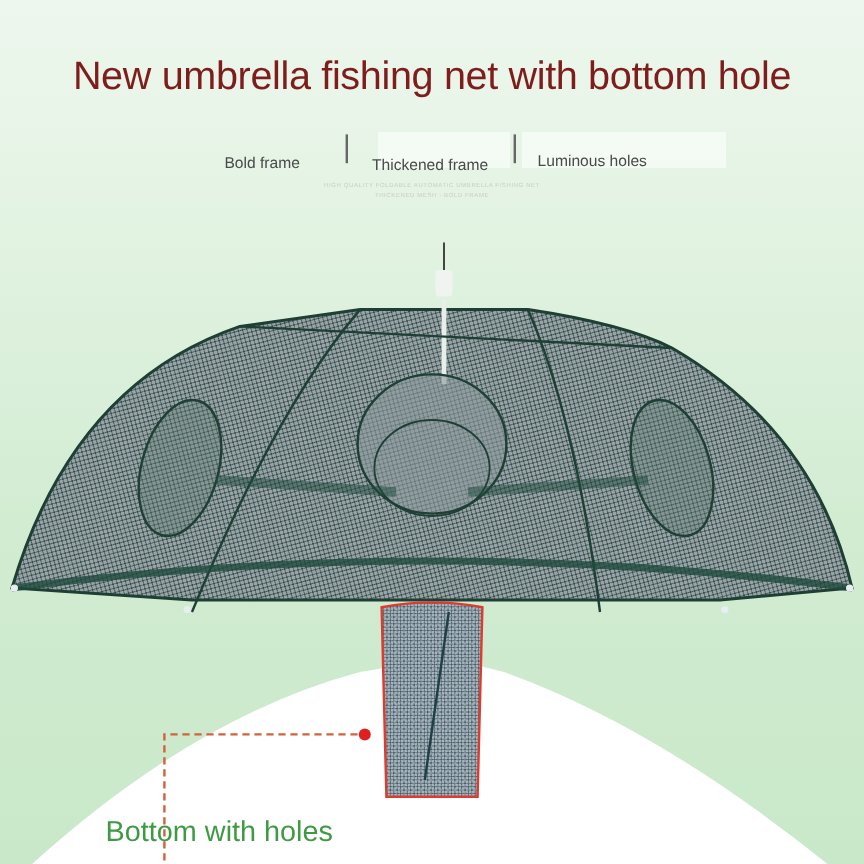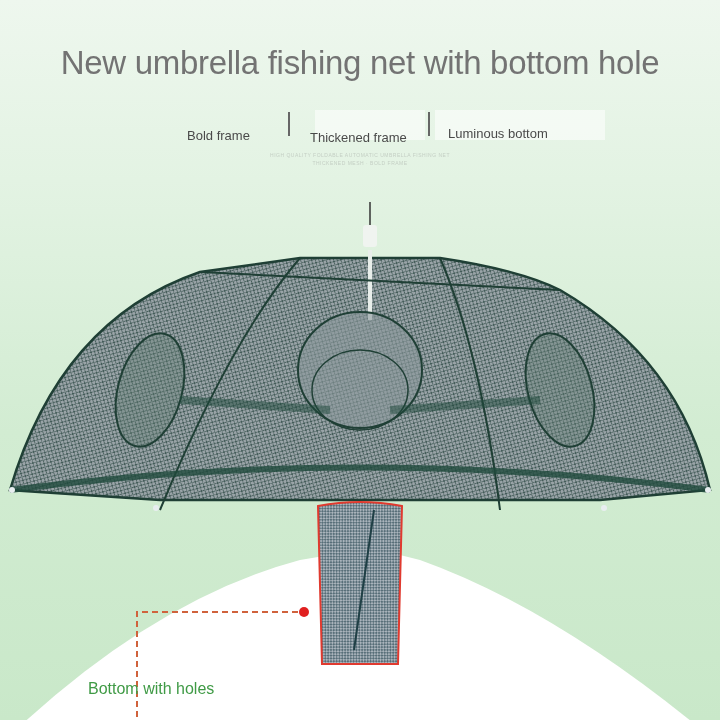--- a/index.html
+++ b/index.html
@@ -1,48 +1,48 @@
 <!DOCTYPE html>
 <html><head>
 <meta charset="utf-8">
 <style>
   html,body{margin:0;padding:0;}
   body{width:720px;height:720px;overflow:hidden;position:relative;
     background:linear-gradient(180deg,#eef7ee 0%,#e3f3e3 25%,#d2ecd2 60%,#c9e8c9 100%);
     font-family:"Liberation Sans",sans-serif;}
   .title{position:absolute;left:0;right:0;top:44px;text-align:center;
-    font-size:33px;color:#737373;letter-spacing:-0.3px;}
+    font-size:33px;color:#7f1d1d;letter-spacing:-0.3px;}
   .features{position:absolute;top:108px;left:155px;width:450px;height:40px;}
   .feat{position:absolute;top:8px;font-size:13px;color:#4a4a4a;margin-top:12px;}
   .sep{position:absolute;top:4px;width:2px;height:24px;background:#666;}
   .box{position:absolute;top:2px;height:30px;background:rgba(255,255,255,0.55);}
   .fine{position:absolute;left:160px;width:400px;text-align:center;font-size:5px;color:#c4cfc4;letter-spacing:0.5px;}
   .hill{position:absolute;left:0;top:0;width:720px;height:720px;}
   .net{position:absolute;left:0;top:190px;width:720px;height:340px;}
   .bottom-bag{position:absolute;left:314px;top:500px;width:92px;height:168px;}
-  .callout-label{position:absolute;left:88px;top:680px;font-size:16px;color:#3f9a45;}
+  .callout-label{position:absolute;left:88px;top:680px;font-size:24px;color:#3f9a45;}
   .callout{position:absolute;left:0;top:0;width:720px;height:720px;pointer-events:none;}
 </style>
 </head>
 <body>
 
 <svg class="hill" viewBox="0 0 720 720">
   <path d="M0 745 Q 150 600 300 560 L 330 555 L 400 555 L 420 560 Q 560 610 720 745 Z" fill="#ffffff"></path>
 </svg>
 
 <div class="title">New umbrella fishing net with bottom hole</div>
 
 <div class="features">
   <div class="box" style="left:160px;width:110px"></div>
   <div class="box" style="left:280px;width:170px"></div>
   <span class="feat" style="left:32px">Bold frame</span>
   <div class="sep" style="left:133px"></div>
   <span class="feat" style="left:155px;top:10px">Thickened frame</span>
   <div class="sep" style="left:273px"></div>
-  <span class="feat" style="left:293px;top:6px">Luminous bottom</span>
+  <span class="feat" style="left:293px;top:6px">Luminous holes</span>
 </div>
 <div class="fine" style="top:152px">HIGH QUALITY FOLDABLE AUTOMATIC UMBRELLA FISHING NET</div>
 <div class="fine" style="top:160px">THICKENED MESH · BOLD FRAME</div>
 
 <svg class="net" viewBox="0 0 720 340">
   <defs>
     <pattern id="mesh" width="5" height="5" patternUnits="userSpaceOnUse" patternTransform="rotate(30)">
       <rect width="5" height="5" fill="#9aa4a8"></rect>
       <path d="M0 0L5 5M5 0L0 5" stroke="#2e4a45" stroke-width="0.8"></path>
     </pattern>

